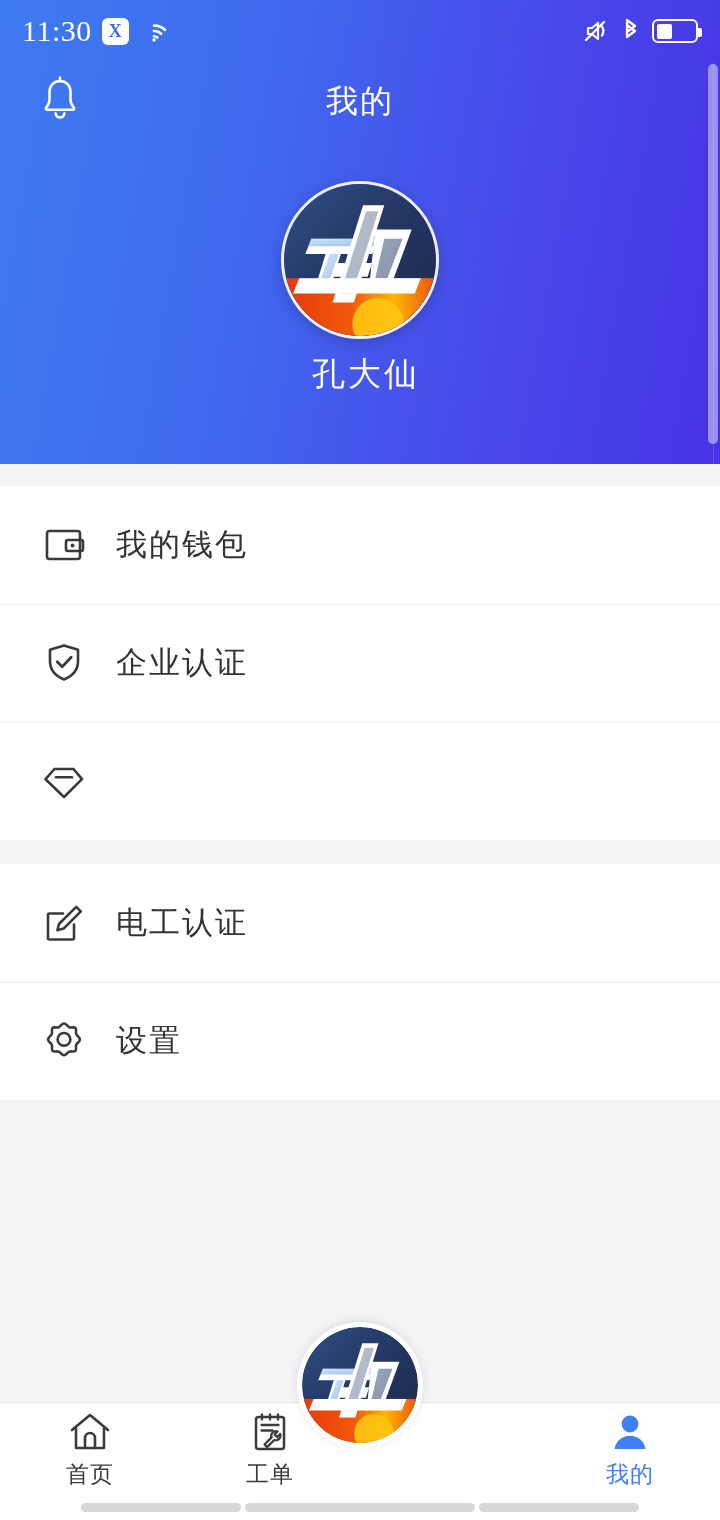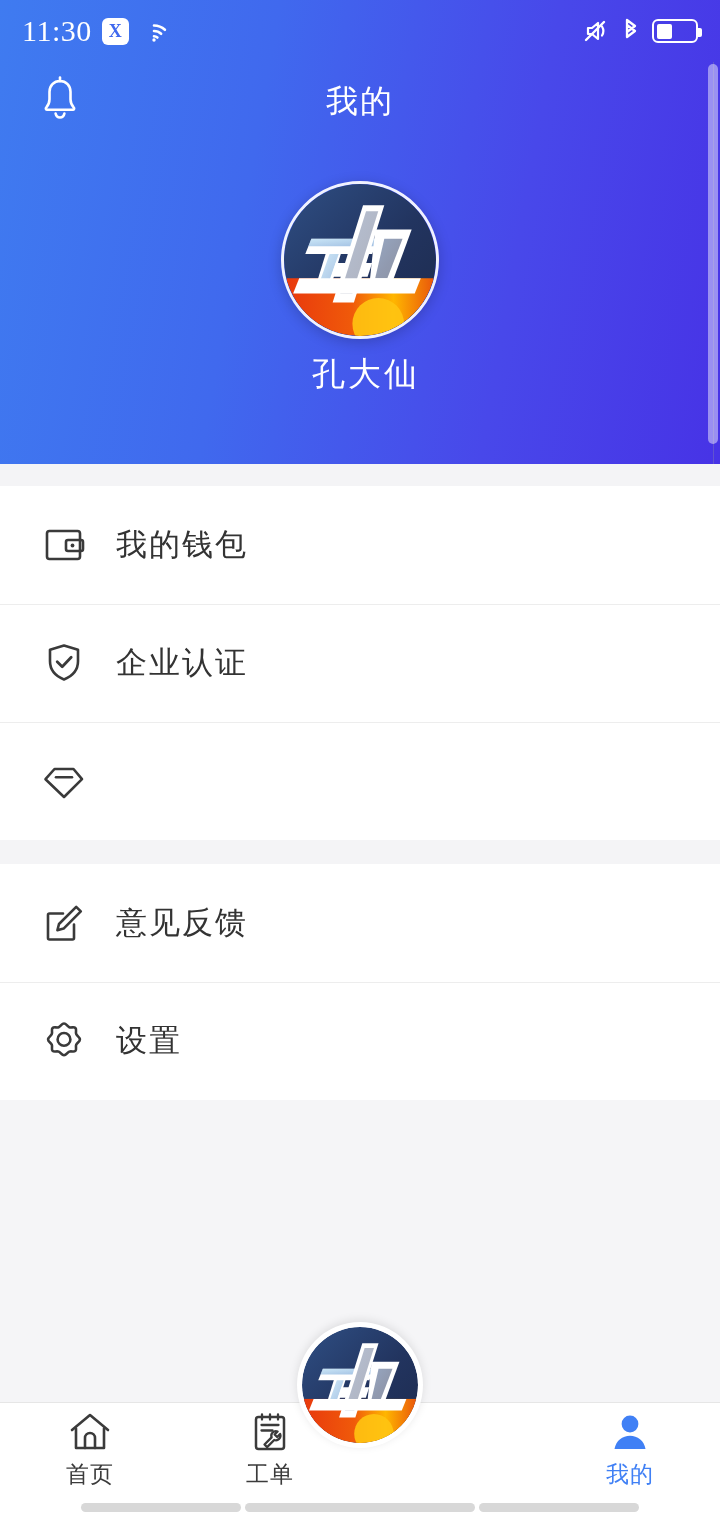--- a/index.html
+++ b/index.html
@@ -291,21 +291,21 @@
 
     <div class="card">
 
       <div class="row">
         <span class="row-icon">
           <svg width="46" height="46" viewBox="0 0 46 46">
             <path d="M33 24.5V38a1.5 1.5 0 01-1.5 1.5h-23A1.5 1.5 0 017 38V15a1.5 1.5 0 011.5-1.5H22" fill="none" stroke="#3a3a3a" stroke-width="2.6" stroke-linecap="round" stroke-linejoin="round"></path>
             <path d="M35.2 6.8l4.6 4.6L22.6 28.6l-6.2 1.6 1.6-6.2z" fill="none" stroke="#3a3a3a" stroke-width="2.6" stroke-linejoin="round"></path>
           </svg>
         </span>
-        <span class="row-label">意见反馈</span>
+        <span class="row-label">电工认证</span>
       </div>
 
       <div class="row">
         <span class="row-icon">
           <svg width="46" height="46" viewBox="0 0 46 46">
             <path d="M23 5.5c2.3 0 3.2 2.8 5.3 3.7 2.1.9 4.5-.8 6.1.8s-.1 4 .8 6.1c.9 2.1 3.7 3 3.7 5.3s-2.8 3.2-3.7 5.3c-.9 2.1.8 4.5-.8 6.1s-4-.1-6.1.8c-2.1.9-3 3.7-5.3 3.7s-3.2-2.8-5.3-3.7c-2.1-.9-4.5.8-6.1-.8s.1-4-.8-6.1c-.9-2.1-3.7-3-3.7-5.3s2.8-3.2 3.7-5.3c.9-2.1-.8-4.5.8-6.1s4 .1 6.1-.8C19.8 8.3 20.7 5.5 23 5.5z" fill="none" stroke="#3a3a3a" stroke-width="2.6" stroke-linejoin="round"></path>
             <circle cx="23" cy="21.4" r="6.4" fill="none" stroke="#3a3a3a" stroke-width="2.6"></circle>
           </svg>
         </span>
         <span class="row-label">设置</span>

